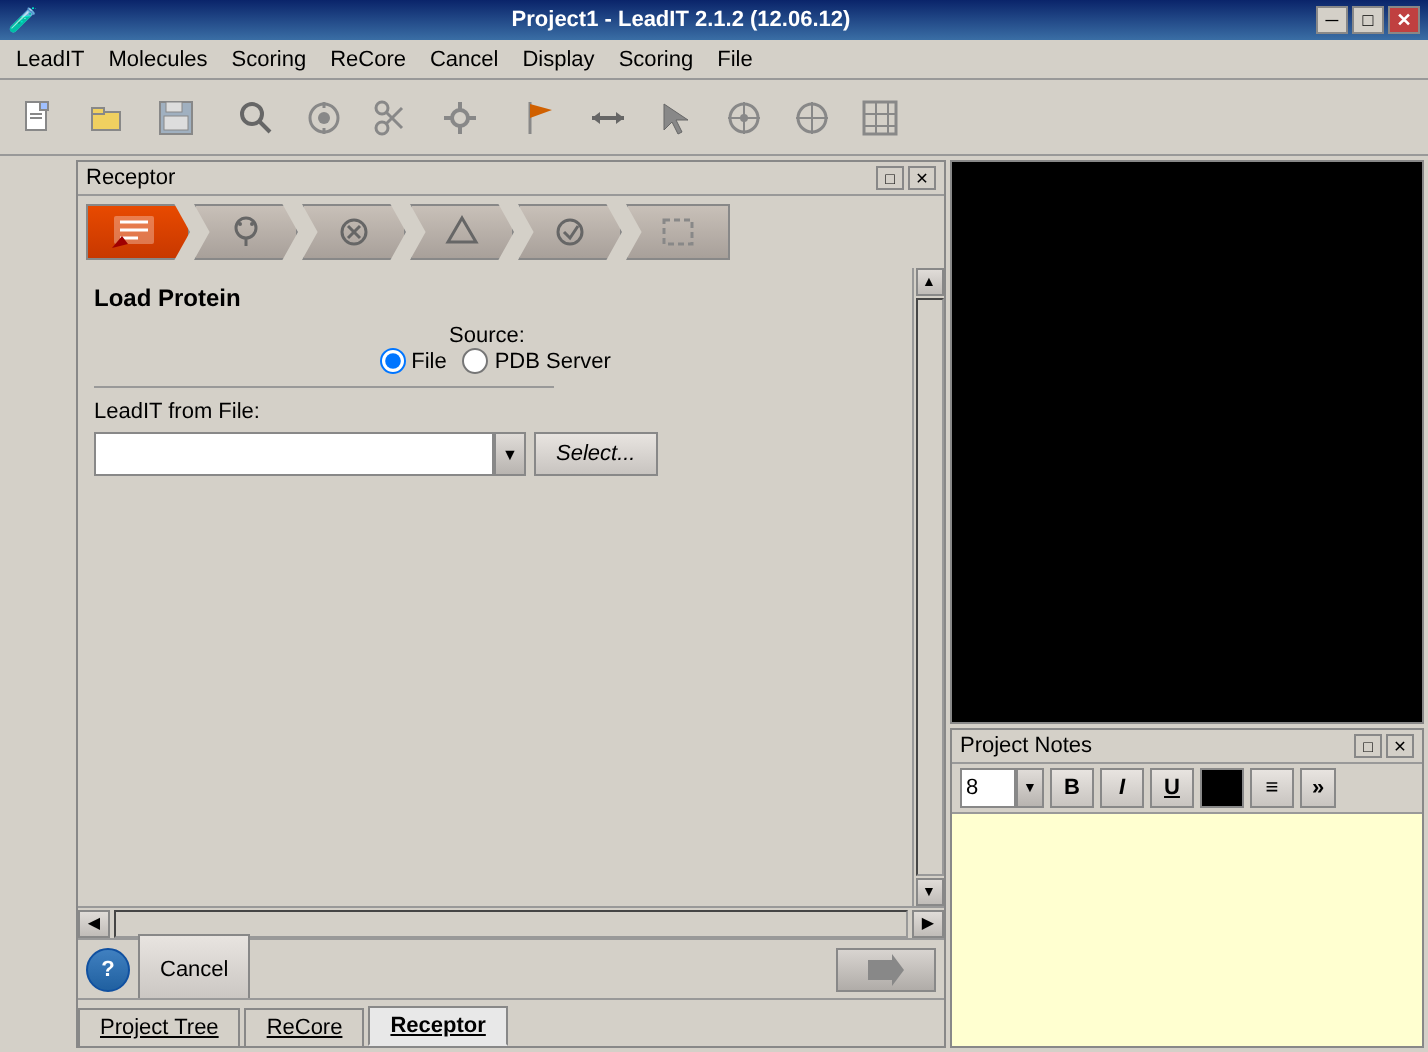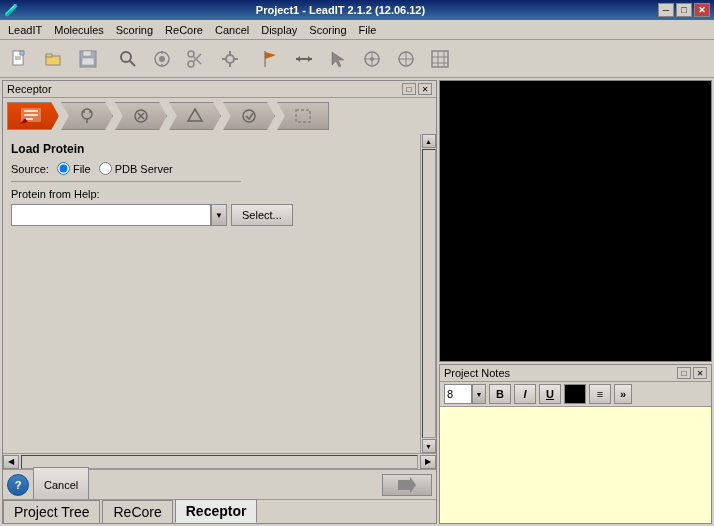--- a/index.html
+++ b/index.html
@@ -63,20 +63,21 @@
       font-size: 14px;
       border-radius: 2px;
     }
     .tb-sep { width: 4px; }
 
     
     #main {
       display: flex;
       height: calc(526px - 20px - 20px - 38px);
       background: #d4d0c8;
+      margin-left: 36px;
     }
 
     
     #left-panel {
       width: 435px;
       display: flex;
       flex-direction: column;
       border: 1px solid #888;
       margin: 2px;
       background: #d4d0c8;
@@ -135,21 +136,21 @@
 
     
     #panel-content {
       flex: 1;
       padding: 8px;
       background: #d4d0c8;
       overflow: auto;
     }
 
     .section-title { font-weight: bold; font-size: 12px; margin-bottom: 6px; }
-    .form-row { display: flex; align-items: center; margin-bottom: 6px; font-size: 11px; }
+    .form-row { display: flex; align-items: center; margin-bottom: 6px; font-size: 11px; flex-direction: column; }
     .form-label { margin-right: 8px; }
     .radio-group { display: flex; align-items: flex-start; gap: 8px; }
     .radio-item { display: flex; align-items: center; gap: 3px; cursor: pointer; }
 
     .horizontal-line {
       width: 230px;
       height: 1px;
       background: #999;
       margin: 6px 0;
     }
@@ -171,20 +172,21 @@
       display: flex; align-items: center; justify-content: center;
       cursor: pointer; font-size: 8px;
     }
     .select-btn {
       padding: 2px 10px;
       background: linear-gradient(to bottom, #e8e4e0, #c8c4c0);
       border: 1px solid #888;
       cursor: pointer;
       font-size: 11px;
       height: 22px;
+      font-style: italic;
     }
 
     
     #hscroll {
       height: 16px;
       background: #d4d0c8;
       border-top: 1px solid #999;
       display: flex;
       align-items: center;
     }
@@ -243,22 +245,23 @@
       display: flex;
       align-items: flex-end;
       border-top: 1px solid #999;
     }
     .tab {
       padding: 3px 10px;
       background: #d4d0c8;
       border: 1px solid #888;
       border-bottom: none;
       cursor: pointer;
-      font-size: 14px;
+      font-size: 11px;
       margin-right: 2px;
+      text-decoration: underline;
     }
     .tab.active {
       background: #e8e8e8;
       border-bottom: 1px solid #e8e8e8;
       font-weight: bold;
     }
 
     
     #right-panel {
       flex: 1;
@@ -586,21 +589,21 @@
             </label>
             <label class="radio-item">
               <input type="radio" name="source" style="">
               <span>PDB Server</span>
             </label>
           </div>
         </div>
 
         <div class="horizontal-line"></div>
 
-        <div class="form-field-label">Protein from Help:</div>
+        <div class="form-field-label">LeadIT from File:</div>
 
         <div class="input-row">
           <div style="display:flex; align-items:center;">
             <div class="dropdown-input">
               <span></span>
             </div>
             <div class="dropdown-arrow">▼</div>
           </div>
           <button class="select-btn">Select...</button>
         </div>

